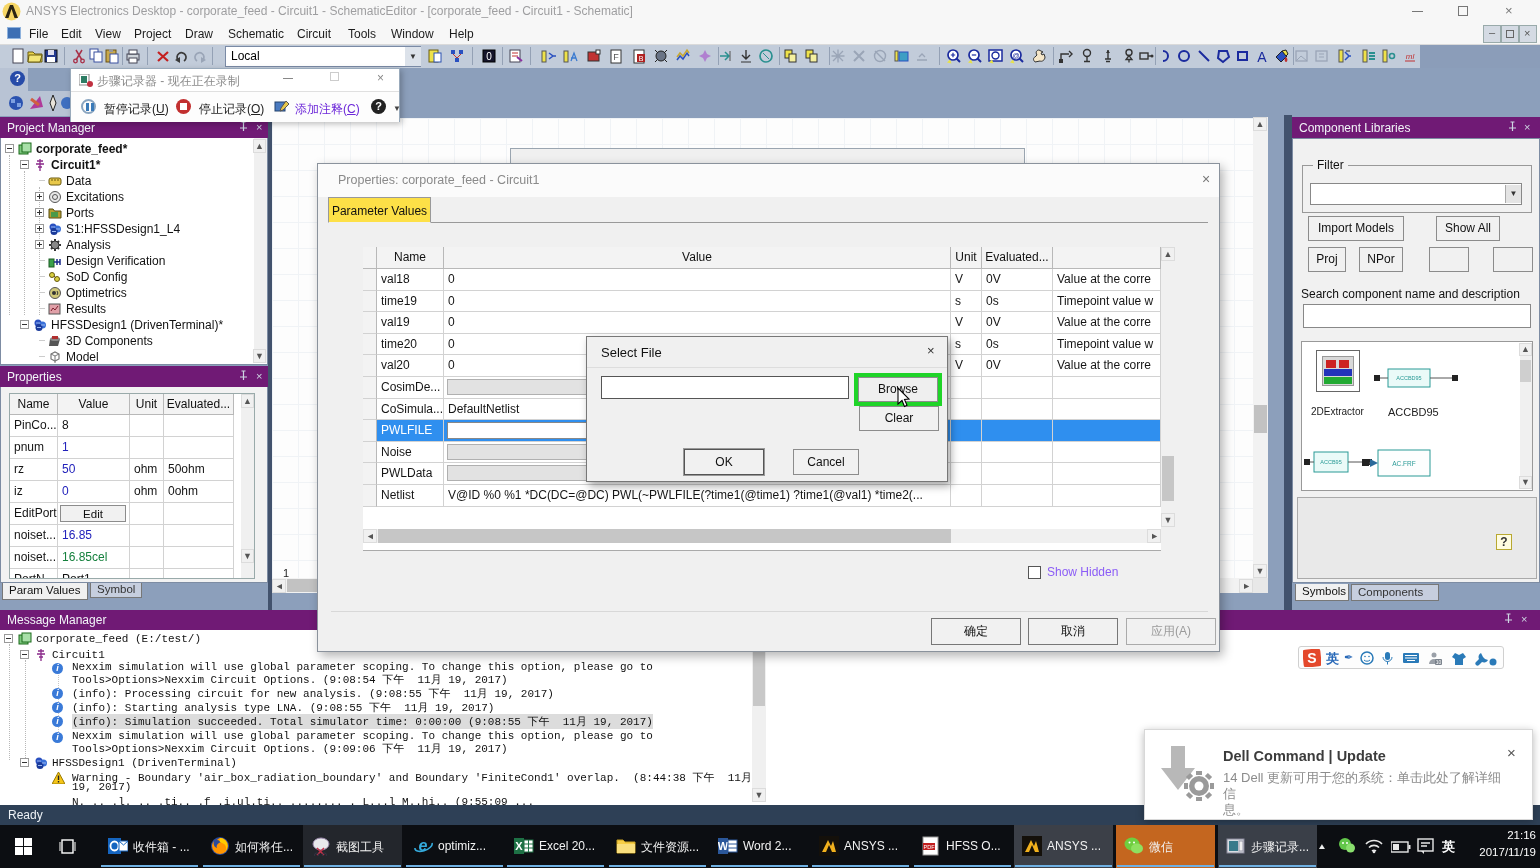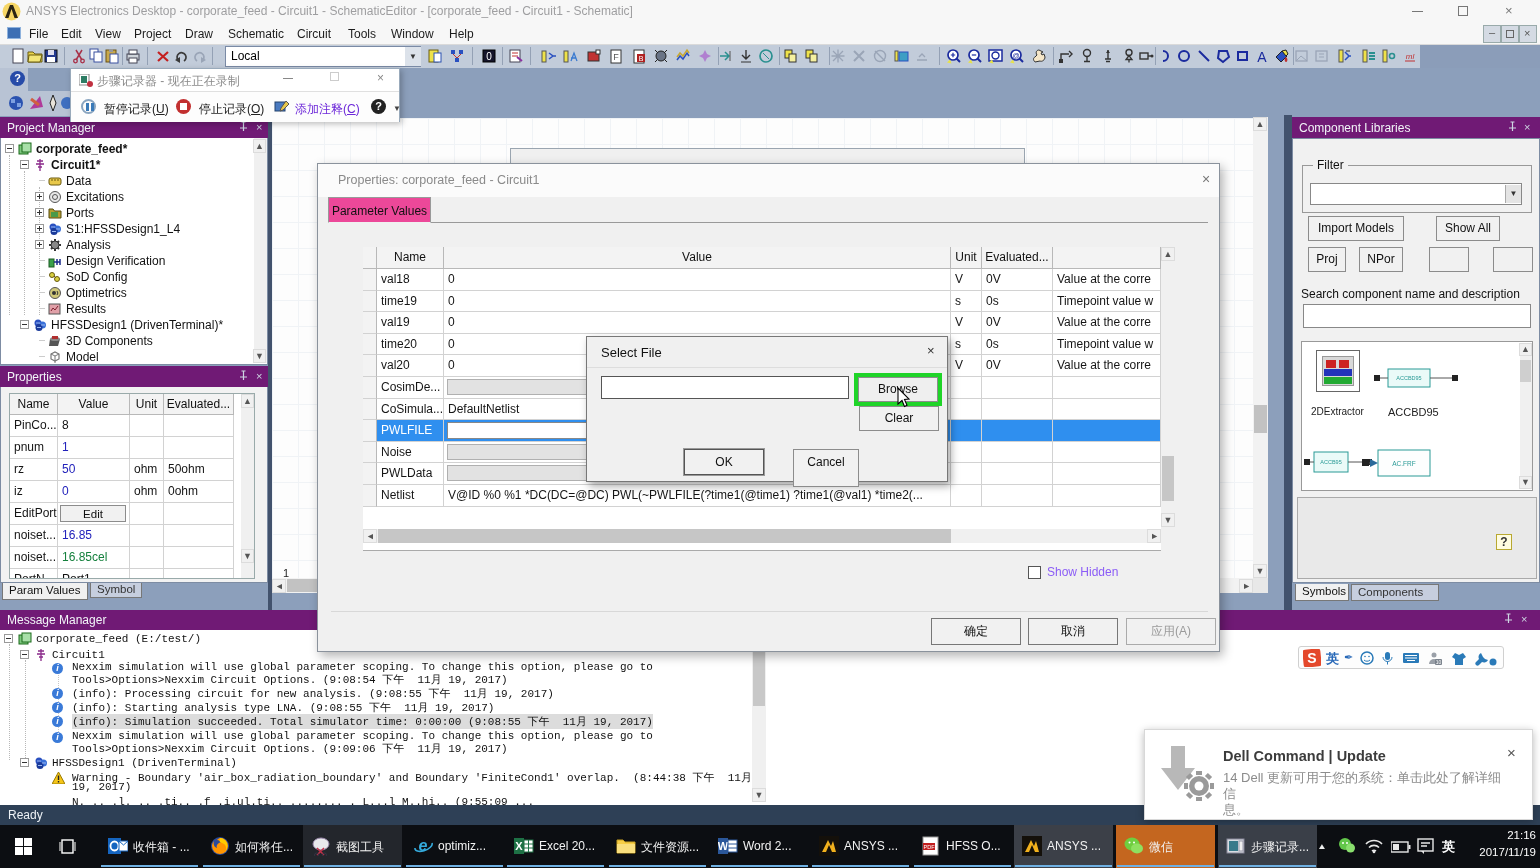--- a/index.html
+++ b/index.html
@@ -661,21 +661,21 @@
     <div class="abs" style="left:322px;top:12px;color:#444;font-size:8px;">▼</div>
   </div>
 </div>
 
 <div class="abs" style="left:510px;top:148px;width:515px;height:20px;background:#f0f0f0;border:1px solid #9aa5b0;"></div>
 
 <div class="abs" id="dlg" style="left:317px;top:163px;width:903px;height:489px;background:#f0f0f0;border:1px solid #8a929c;box-shadow:3px 4px 10px rgba(0,0,0,.3);">
   <div class="abs" style="left:0;top:0;width:901px;height:33px;background:#fbfbfb;"></div>
   <div class="abs" style="left:20px;top:9px;font-size:12.5px;color:#8a8a8a;">Properties: corporate_feed - Circuit1</div>
   <div class="abs" style="left:884px;top:7px;color:#777;font-size:14px;">×</div>
-  <div class="abs" style="left:10px;top:33px;width:103px;height:26px;background:#ec4899;border:1px solid #999;border-bottom:1px solid #f0f0f0;font-size:12px;color:#111;text-align:center;padding-top:6px;">Parameter Values</div>
+  <div class="abs" style="left:10px;top:33px;width:103px;height:26px;background:#fde047;border:1px solid #999;border-bottom:1px solid #f0f0f0;font-size:12px;color:#111;text-align:center;padding-top:6px;">Parameter Values</div>
   <div class="abs" style="left:113px;top:58px;width:777px;height:1px;background:#999;"></div>
   <div id="dlgtable">
       <div class="hcell" style="left:45px;top:83px;width:14px;height:22px;"></div>
       <div class="hcell" style="left:59px;top:83px;width:67px;height:22px;">Name</div>
       <div class="hcell" style="left:126px;top:83px;width:507px;height:22px;">Value</div>
       <div class="hcell" style="left:633px;top:83px;width:31px;height:22px;">Unit</div>
       <div class="hcell" style="left:664px;top:83px;width:71px;height:22px;">Evaluated...</div>
       <div class="hcell" style="left:735px;top:83px;width:108px;height:22px;"></div>
       <div class="cell" style="left:45px;top:105px;width:14px;height:22px;background:#f3f3f3;border-right:1px solid #b8b8b8;"></div>
       <div class="cell" style="left:59px;top:105px;width:67px;height:22px;">val18</div>
@@ -769,21 +769,21 @@
 
 <div class="abs" id="seldlg" style="left:586px;top:336px;width:362px;height:146px;background:#f0f0f0;border:1px solid #777;box-shadow:3px 4px 8px rgba(0,0,0,.35);">
   <div class="abs" style="left:14px;top:8px;font-size:13px;color:#111;">Select File</div>
   <div class="abs" style="left:340px;top:6px;color:#333;font-size:13px;">×</div>
   <div class="abs" style="left:0px;top:30px;width:360px;height:1px;background:#ddd;"></div>
   <div class="abs" style="left:14px;top:39px;width:248px;height:23px;background:#fff;border:1px solid #555;"></div>
   <div class="abs" style="left:267px;top:36px;width:88px;height:33px;border:4px solid #1fd428;"></div>
   <div class="abs btn3d" style="left:271px;top:40px;width:80px;height:25px;line-height:23px;background:#efefef;">Browse</div>
   <div class="abs btn3d" style="left:272px;top:69px;width:80px;height:25px;line-height:23px;">Clear</div>
   <div class="abs btn3d" style="left:97px;top:112px;width:80px;height:26px;line-height:24px;border:1px solid #555;box-shadow:0 0 0 1px #999;">OK</div>
-  <div class="abs btn3d" style="left:206px;top:112px;width:66px;height:38px;line-height:24px;">Cancel</div>
+  <div class="abs btn3d" style="left:206px;top:112px;width:66px;height:26px;line-height:24px;">Cancel</div>
   <svg class="abs" style="left:308px;top:50px;" width="16" height="24" viewBox="0 0 16 24">
       <path d="M3 1 L3 17 L7 13.5 L9.5 19.5 L12 18.3 L9.5 12.5 L14 12 Z" fill="#fff" stroke="#000" stroke-width="1.1"></path>
     </svg>
 </div>
 
 <div class="abs" id="statusbar" style="left:0;top:805px;width:1540px;height:20px;background:#2e4056;color:#eef2f6;font-size:12px;">
   <div class="abs" style="left:8px;top:3px;">Ready</div>
 </div>
 
 <div class="abs" style="left:1298px;top:646px;width:206px;height:23px;background:#fdfdfd;border:1px solid #d0d0d0;border-radius:3px;">

